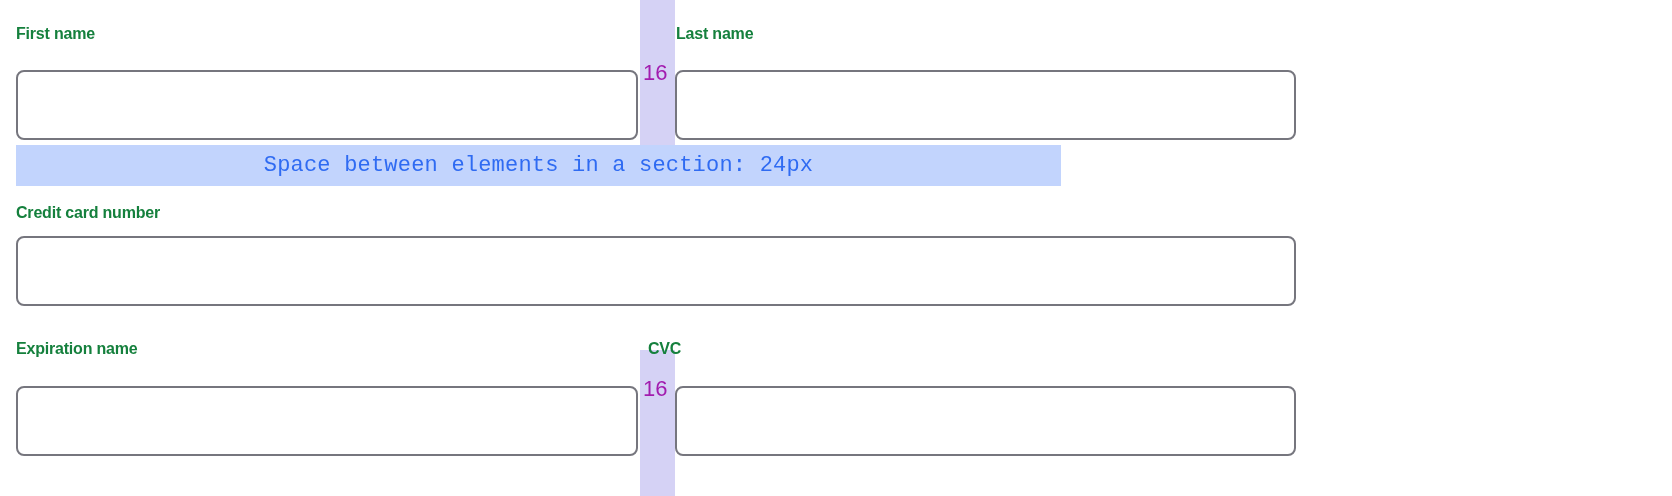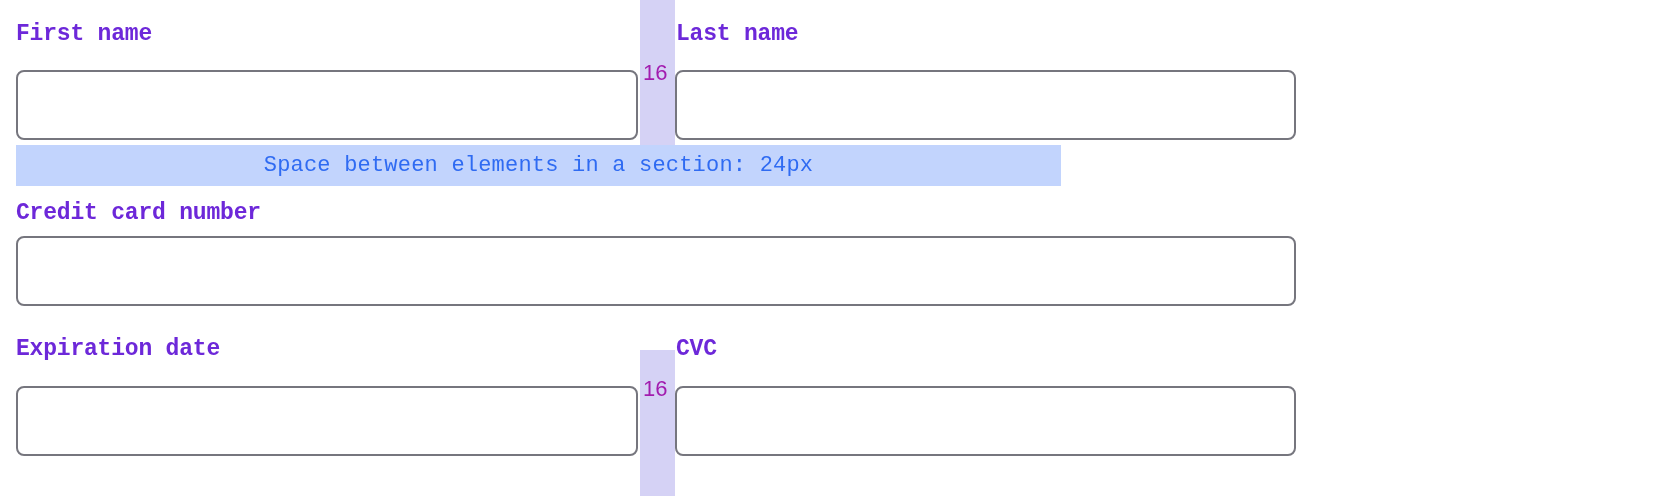--- a/index.html
+++ b/index.html
@@ -19,24 +19,24 @@
   .page {
     position: relative;
     width: 1672px;
     height: 496px;
     background: #ffffff;
   }
 
   
   .field-label {
     position: absolute;
-    font-family: Liberation Mono, monospace;
-    font-size: 23px;
+    font-family: Liberation Sans, sans-serif;
+    font-size: 16px;
     font-weight: bold;
-    color: #6d28d9;
+    color: #15803d;
     letter-spacing: -0.2px;
     line-height: 26px;
     white-space: nowrap;
   }
 
   .field-input {
     position: absolute;
     box-sizing: border-box;
     background: #ffffff;
     border: 2px solid #76767e;
@@ -104,19 +104,19 @@
 
   <div class="band band-section" style="left:16px; top:145px; width:1045px; height:41px;">Space between elements in a section: 24px</div>
 
   <div class="field-label" style="left:16px; top:200px;">Credit card number</div>
   <input class="field-input" type="text" style="left: 16px; top: 236px; width: 1280px; height: 70px;" placeholder="">
 
 
   <div class="gap-col" style="left:640px; top:350px; width:35px; height:146px;"></div>
   <div class="gap-col-label" style="left:643px; top:378px;">16</div>
 
-  <div class="field-label" style="left:16px; top:336px;">Expiration date</div>
+  <div class="field-label" style="left:16px; top:336px;">Expiration name</div>
   <input class="field-input" type="text" style="left: 16px; top: 386px; width: 622px; height: 70px;" placeholder="">
 
-  <div class="field-label" style="left:676px; top:336px;">CVC</div>
+  <div class="field-label" style="left:648px; top:336px;">CVC</div>
   <input class="field-input" type="text" style="left: 675px; top: 386px; width: 621px; height: 70px;" placeholder="">
 
 </div>
 
 </body></html>

